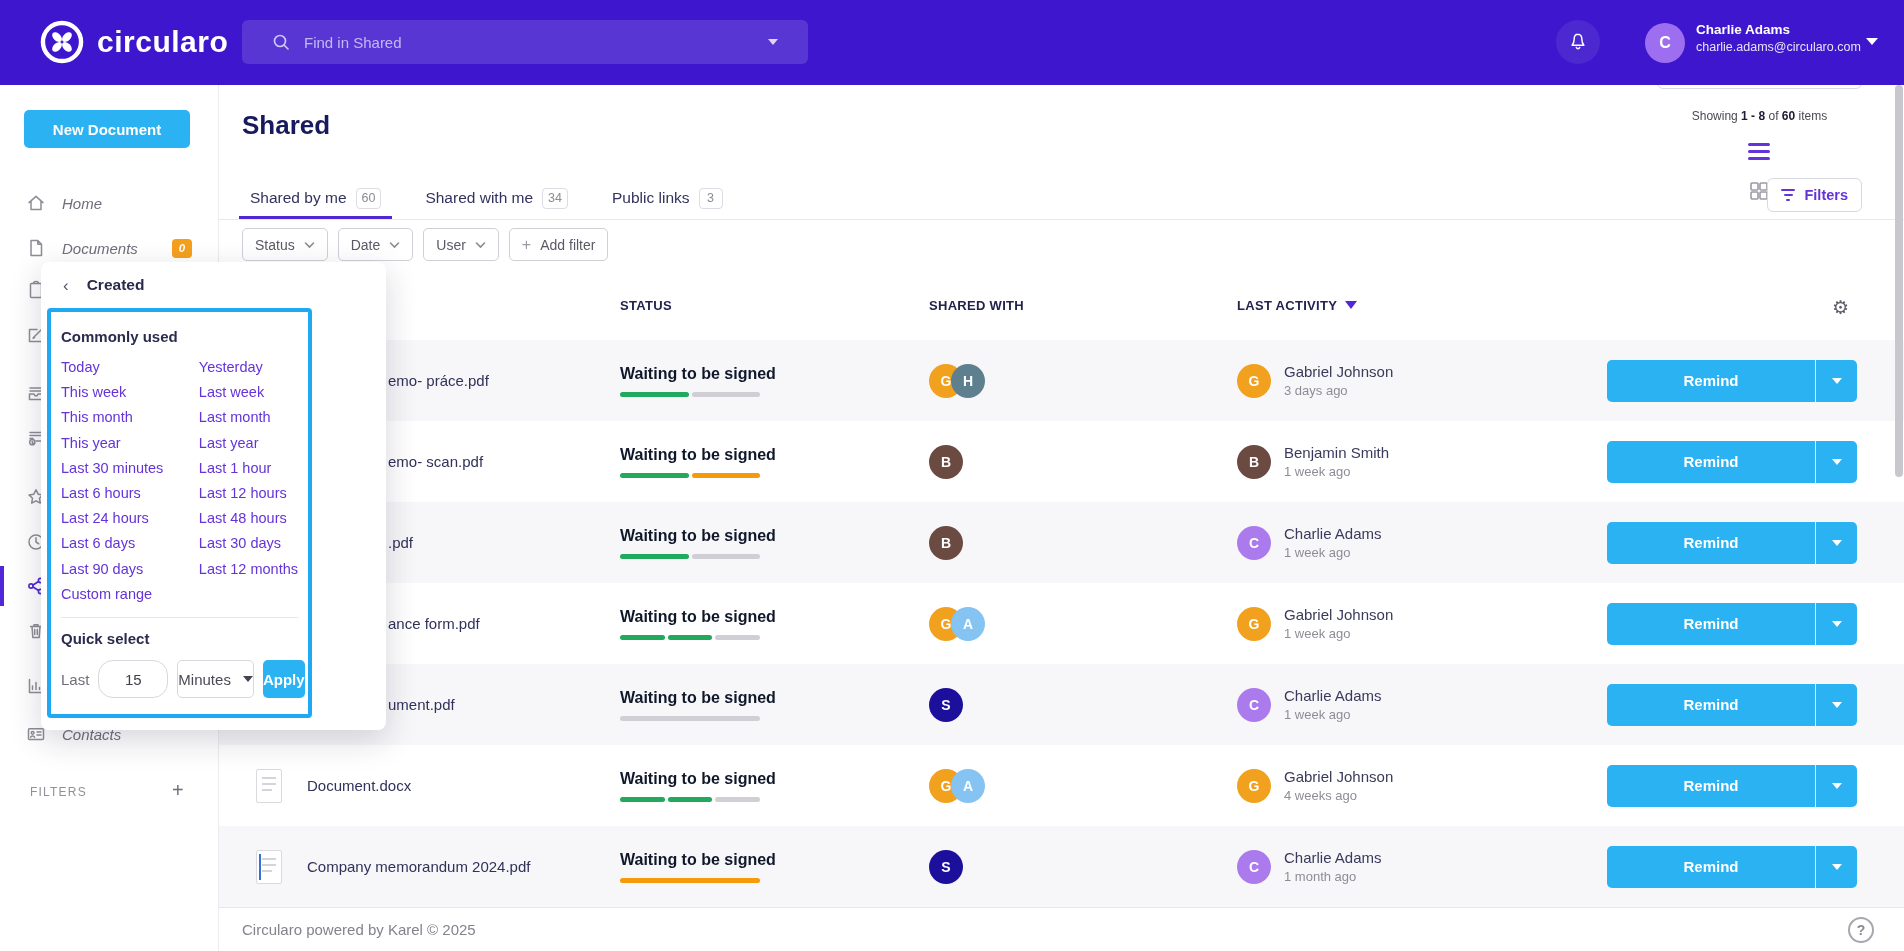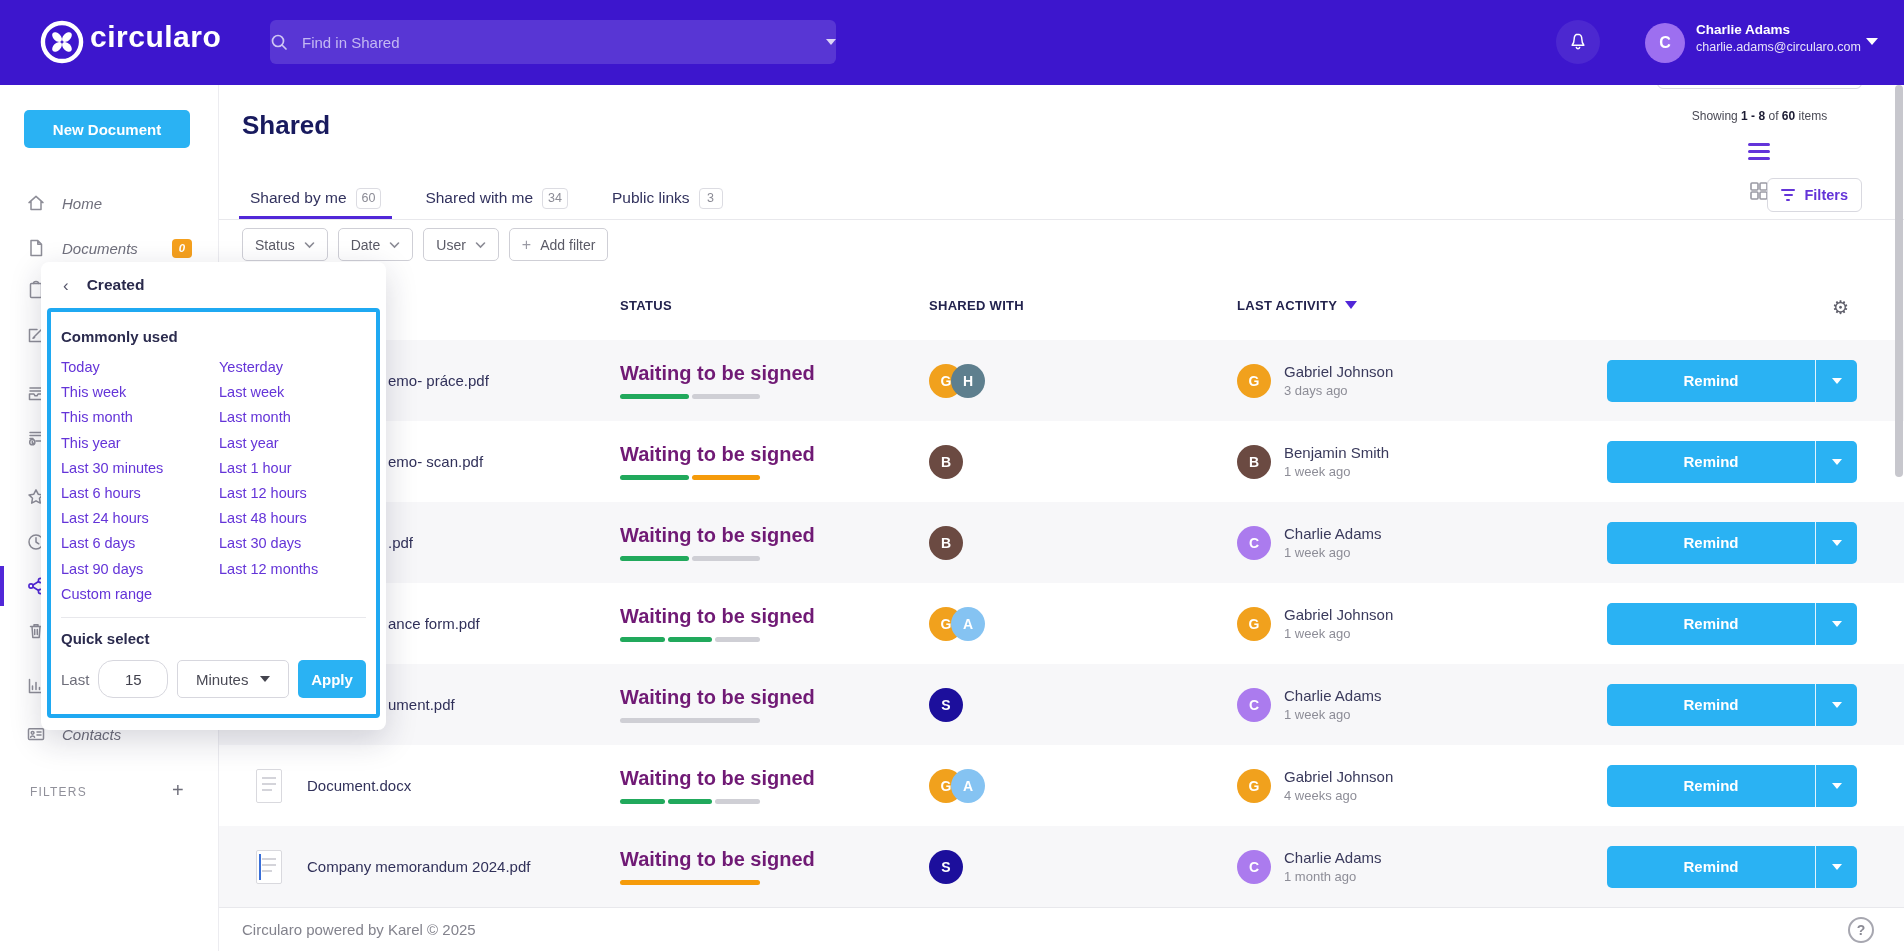--- a/index.html
+++ b/index.html
@@ -2,23 +2,23 @@
 <html><head>
 <meta charset="utf-8">
 <style>
   * { margin:0; padding:0; box-sizing:border-box; }
   html,body { width:1904px; height:951px; }
   body { font-family:"Liberation Sans","DejaVu Sans",sans-serif; background:#fff; overflow:hidden; }
   .viewport { position:relative; width:1904px; height:951px; overflow:hidden; background:#fff; }
 
   
   .header { position:absolute; top:0; left:0; width:1904px; height:85px; background:#3d16cd; z-index:40; }
-  .logo { position:absolute; left:40px; top:20px; display:flex; align-items:flex-start; gap:6px; }
+  .logo { position:absolute; left:40px; top:20px; display:flex; align-items:center; gap:13px; }
   .logo-text { color:#fff; font-size:30px; font-weight:bold; letter-spacing:.5px; }
-  .searchbar { position:absolute; left:242px; top:20px; width:566px; height:44px; background:rgba(255,255,255,0.14); border-radius:6px; display:flex; align-items:center; padding:0 0; gap:14px;margin-left:28px; }
+  .searchbar { position:absolute; left:242px; top:20px; width:566px; height:44px; background:rgba(255,255,255,0.14); border-radius:6px; display:flex; align-items:center; padding:0 30px; gap:14px; }
   .searchbar input { flex:1; background:transparent; border:none; outline:none; color:#fff; font-size:15px; font-family:inherit; }
   .searchbar input::placeholder { color:#c3b8f3; }
   .search-caret { width:0; height:0; border-left:5px solid transparent; border-right:5px solid transparent; border-top:6px solid rgba(255,255,255,0.8); }
   .bell-wrap { position:absolute; left:1556px; top:20px; width:44px; height:44px; border-radius:50%; background:rgba(255,255,255,0.08); display:flex; align-items:center; justify-content:center; cursor:pointer; }
   .hdr-avatar { position:absolute; left:1645px; top:23px; width:40px; height:40px; border-radius:50%; background:#9d6ff0; color:#fff; font-weight:bold; font-size:16px; display:flex; align-items:center; justify-content:center; }
   .hdr-user { position:absolute; left:1696px; top:22px; color:#fff; }
   .hdr-user .name { font-size:13.5px; font-weight:bold; margin-bottom:3px; }
   .hdr-user .email { font-size:12.5px; color:rgba(255,255,255,0.88); }
   .user-caret { position:absolute; left:1866px; top:38px; width:0; height:0; border-left:6px solid transparent; border-right:6px solid transparent; border-top:7px solid #fff; cursor:pointer; }
 
@@ -32,21 +32,21 @@
   .nav-item.active::before { content:""; position:absolute; left:0; top:-2px; width:4px; height:40px; background:#5127d8; }
   .side-filters { position:absolute; top:700px; left:0; width:219px; }
   .side-filters .flabel { position:absolute; left:30px; top:0; font-size:12px; letter-spacing:1.2px; color:#90909a; }
   .side-filters .fplus { position:absolute; left:172px; top:-6px; font-size:20px; color:#6e6e7a; cursor:pointer; }
 
   
   .popup { position:absolute; left:41px; top:262px; width:345px; height:468px; background:#fff; border-radius:8px; box-shadow:0 10px 32px rgba(30,30,60,0.18); z-index:100; }
   .popup-header { height:46px; display:flex; align-items:center; padding-left:22px; gap:18px; }
   .popup-back { font-size:17px; color:#55556a; cursor:pointer; line-height:1; }
   .popup-title { font-size:15.5px; font-weight:bold; color:#2a2a4c; }
-  .popup-box { position:absolute; left:6px; top:46px; width:333px; height:410px; border:4px solid #1fa9f2; border-radius:4px; padding:16px 10px 0 10px; background:#fff; }
+  .popup-box { position:absolute; left:6px; top:46px; width:265px; height:410px; border:4px solid #1fa9f2; border-radius:4px; padding:16px 10px 0 10px; background:#fff; }
   .sec-title { font-size:15px; font-weight:bold; color:#2b2b4e; }
   .link-cols { display:flex; margin-top:10px; }
   .link-col { width:158px; }
   .link-col:last-child { width:auto; }
   .plink { font-size:14.5px; color:#6434d8; line-height:25.2px; cursor:pointer; white-space:nowrap; }
   .pop-divider { border-top:1px solid #e8e8ec; margin:10px 0 12px 0; }
   .quick-row { display:flex; align-items:center; margin-top:13px; gap:9px; }
   .qs-last { font-size:15px; color:#6e6e7a; }
   .qs-input { width:70px; height:38px; border:1px solid #d7d7de; border-radius:15px; text-align:center; font-size:15px; color:#40404c; font-family:inherit; outline:none; }
   .qs-select { width:118px; height:38px; border:1px solid #d7d7de; border-radius:5px; display:flex; align-items:center; justify-content:center; gap:12px; font-size:15px; color:#4a4a55; cursor:pointer; background:#fff; }
@@ -87,21 +87,21 @@
   .trow { height:81px; display:grid; grid-template-columns:401px 309px 308px 370px 297px; align-items:center; cursor:pointer; }
   .trow.alt { background:#f7f7f9; }
   .cell-name { display:flex; align-items:center; overflow:hidden; }
   .cell-name.partial { padding-left:169px; }
   .cell-name.full { padding-left:37px; }
   .doc-name { font-size:15px; color:#31315a; white-space:nowrap; }
   .thumb { width:26px; height:34px; background:#fff; border:1px solid #d9d9de; border-radius:2px; margin-right:25px; position:relative; flex-shrink:0; }
   .thumb i { position:absolute; left:5px; right:5px; height:2px; background:#d4d4da; }
   .thumb i:nth-child(1){ top:7px; } .thumb i:nth-child(2){ top:13px; } .thumb i:nth-child(3){ top:19px; width:10px; }
   .thumb.accent::before { content:""; position:absolute; left:2px; top:3px; bottom:3px; width:2px; background:#3a6fd8; }
-  .status-label { font-size:20px; font-weight:bold; color:#701a75; margin-bottom:9px; }
+  .status-label { font-size:16px; font-weight:bold; color:#0f172a; margin-bottom:9px; }
   .pbar { display:flex; gap:3px; width:140px; }
   .pbar span { height:5px; border-radius:3px; flex:1; }
   .avatars { display:flex; }
   .av { width:34px; height:34px; border-radius:50%; color:#fff; font-size:14px; font-weight:bold; display:flex; align-items:center; justify-content:center; flex-shrink:0; }
   .avatars .av + .av { margin-left:-12px; }
   .cell-activity { display:flex; align-items:center; gap:13px; }
   .act-name { font-size:15px; color:#3a3a5c; margin-bottom:3px; }
   .act-time { font-size:13px; color:#8d8d97; }
   .remind { width:250px; height:42px; background:#2ab2f3; border-radius:5px; display:flex; overflow:hidden; }
   .remind-main { flex:1; display:flex; align-items:center; justify-content:center; color:#fff; font-size:15px; font-weight:bold; border-right:1px solid rgba(255,255,255,0.85); cursor:pointer; }

